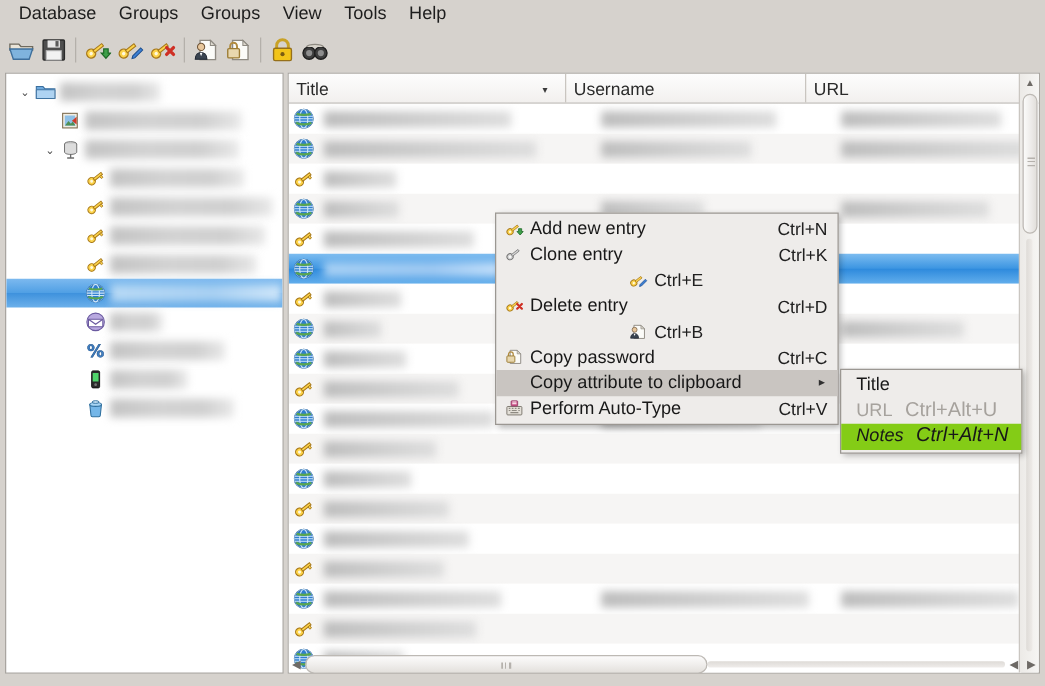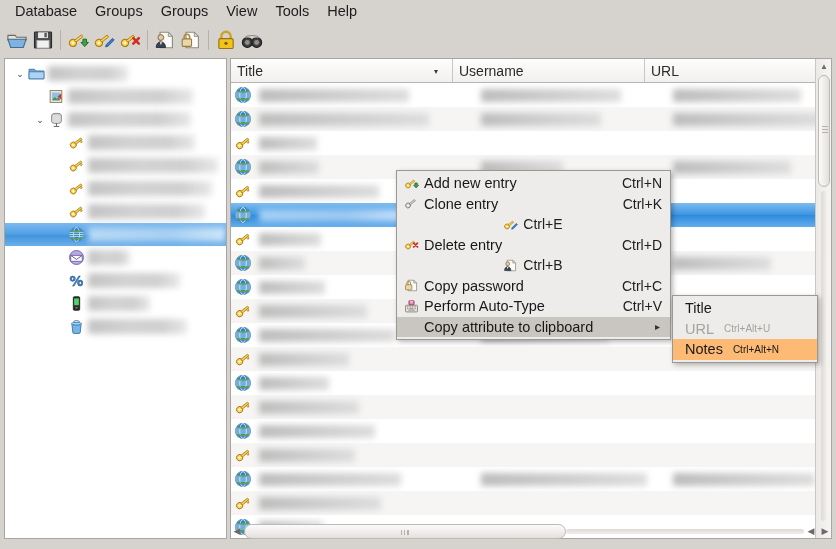--- a/index.html
+++ b/index.html
@@ -245,23 +245,23 @@
     z-index: 60;
   }
   .smi {
     height: 20.5px;
     display: flex; align-items: center;
     font-size: 14.5px; color: #181818;
     cursor: default; padding-left: 12px;
   }
   .smi .smi-label { white-space: nowrap; }
   .smi .smi-accel {
-    margin-left: 10px; font-size: 10px; white-space: nowrap; text-align: center;
-  }
-  .smi.highlight { background: #fdba74; }
+    margin-left: 10px; font-size: 16px; white-space: nowrap; text-align: center;
+  }
+  .smi.highlight { background: #84cc16; font-style: italic; }
   .smi.disabled .smi-label,
   .smi.disabled .smi-accel { color: #a6a29d; }
 
   
   .ico { display: block; }
 </style>
 </head>
 <body>
 
 <div id="app">
@@ -894,37 +894,37 @@
           <svg class="ico" width="15" height="15" viewBox="0 0 16 16">
             <path d="M4.4 2.4h6l3 3v8.2H4.4z" fill="#fbfbf8" stroke="#8e8a82" stroke-width=".8"></path>
         <path d="M10.4 2.4l3 3h-3z" fill="#ddd9cf" stroke="#8e8a82" stroke-width=".6"></path>
         <path d="M3 7.4v-1.6a2 2 0 0 1 4 0v1.6" fill="none" stroke="#b08a3e" stroke-width="1.1"></path>
         <rect x="1.6" y="7.2" width="6.8" height="5.4" rx=".7" fill="#e8d7ae" stroke="#9c7c34" stroke-width=".8"></rect>
           </svg>
         </span>
         <span class="mi-label">Copy password</span>
         <span class="mi-accel">Ctrl+C</span>
       </div>
+      <div class="mi highlight">
+        <span class="mi-icon"></span>
+        <span class="mi-label">Copy attribute to clipboard</span>
+        <span class="mi-sub">▸</span>
+      </div>
       <div class="mi">
         <span class="mi-icon">
           <svg class="ico" width="15" height="15" viewBox="0 0 16 16">
             <rect x="1.6" y="6.6" width="12.8" height="7.2" rx=".8" fill="#e4e0d8" stroke="#7a756c" stroke-width=".8"></rect>
         <path d="M3.2 8.2h1.4M5.8 8.2h1.4M8.4 8.2h1.4M11 8.2h1.6M3.2 10h1.4M5.8 10h4.2M11.4 10h1.2M4.6 11.8h6.8" stroke="#8e8a82" stroke-width="1"></path>
         <rect x="5.2" y="1.8" width="5.6" height="4.4" rx=".6" fill="#d25a8e" stroke="#8e3560" stroke-width=".7"></rect>
         <path d="M6.2 2.8h3.6M6.2 4.2h3.6" stroke="#ffffff" stroke-width=".8"></path>
           </svg>
         </span>
         <span class="mi-label">Perform Auto-Type</span>
         <span class="mi-accel">Ctrl+V</span>
       </div>
-      <div class="mi highlight">
-        <span class="mi-icon"></span>
-        <span class="mi-label">Copy attribute to clipboard</span>
-        <span class="mi-sub">▸</span>
-      </div>
     </div>
 
   <div class="submenu" id="submenu">
       <div class="smi">
         <span class="smi-label">Title</span>
         <span class="smi-accel"></span>
       </div>
       <div class="smi disabled">
         <span class="smi-label">URL</span>
         <span class="smi-accel">Ctrl+Alt+U</span>

